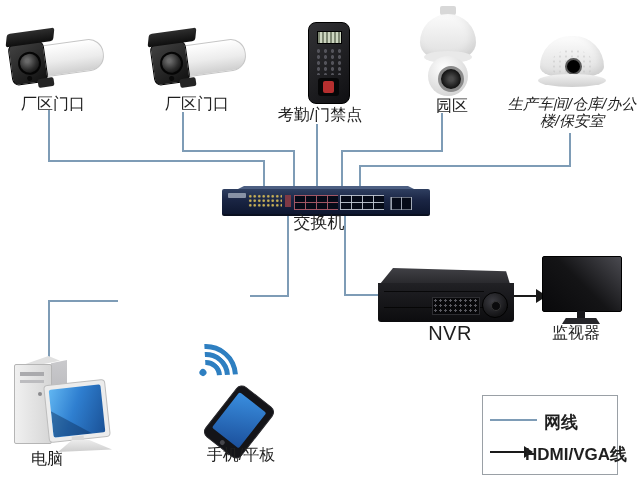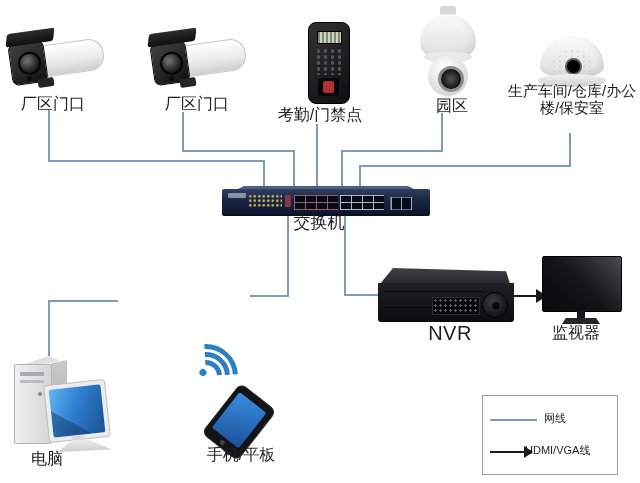--- a/index.html
+++ b/index.html
@@ -135,21 +135,21 @@
   .wifi .a3{left:17px;top:16px;width:22px;height:22px;}
   .wifi .dot{position:absolute;left:25px;top:28px;width:7px;height:7px;border-radius:50%;background:var(--wifi,#2e7fc1);}
   .phone{position:absolute;left:202px;top:386px;width:72px;height:72px;}
   .phone .pbody{position:absolute;left:14px;top:4px;width:44px;height:62px;transform:rotate(38deg);
     background:#141418;border:1px solid #2a2a2e;border-radius:7px;}
   .phone .pscr{position:absolute;left:4px;top:7px;width:34px;height:45px;border-radius:2px;
     background:linear-gradient(150deg,#3a8fe0,#1b4f9b);}
   .phone .home{position:absolute;left:19px;bottom:2px;width:5px;height:5px;border-radius:50%;background:#45454b;}
   
   .legend{position:absolute;left:482px;top:395px;width:134px;height:78px;border:1px solid #9aa0a6;background:#fff;}
-  .legend .llbl{position:absolute;font-size:11px;color:var(--label_text,#1f1f1f);white-space:nowrap;}
+  .legend .llbl{position:absolute;font-size:17px;color:var(--label_text,#1f1f1f);white-space:nowrap;font-weight:bold;}
 </style>
 </head>
 <body>
 
 <div id="canvas">
 
   <div>
     <div class="ln v" style="left:48px;top:110px;height:50px;"></div>
     <div class="ln h" style="left:48px;top:160px;width:217px;"></div>
     <div class="ln v" style="left:263px;top:160px;height:31px;"></div>
@@ -216,21 +216,21 @@
     </div>
   </div>
   <div class="lbl" style="left:444px;top:97px;margin-left:8px;">园区</div>
 
   <div class="dome">
     <div class="house"></div>
     <div class="glass"></div>
     <div class="dlens"></div>
     <div class="rim"></div>
   </div>
-  <div class="lbl small" style="left:572px;top:82px;">
+  <div class="lbl small" style="left:572px;top:95px;font-style:italic;">
     <span style="display:block;">生产车间/仓库/办公</span>
     <span style="display:block;">楼/保安室</span>
   </div>
 
   <div class="switch">
     <div class="topface"></div>
     <div class="sbody">
       <div class="logo"></div>
       <div class="leds"></div>
       <div class="reddetail"></div>

